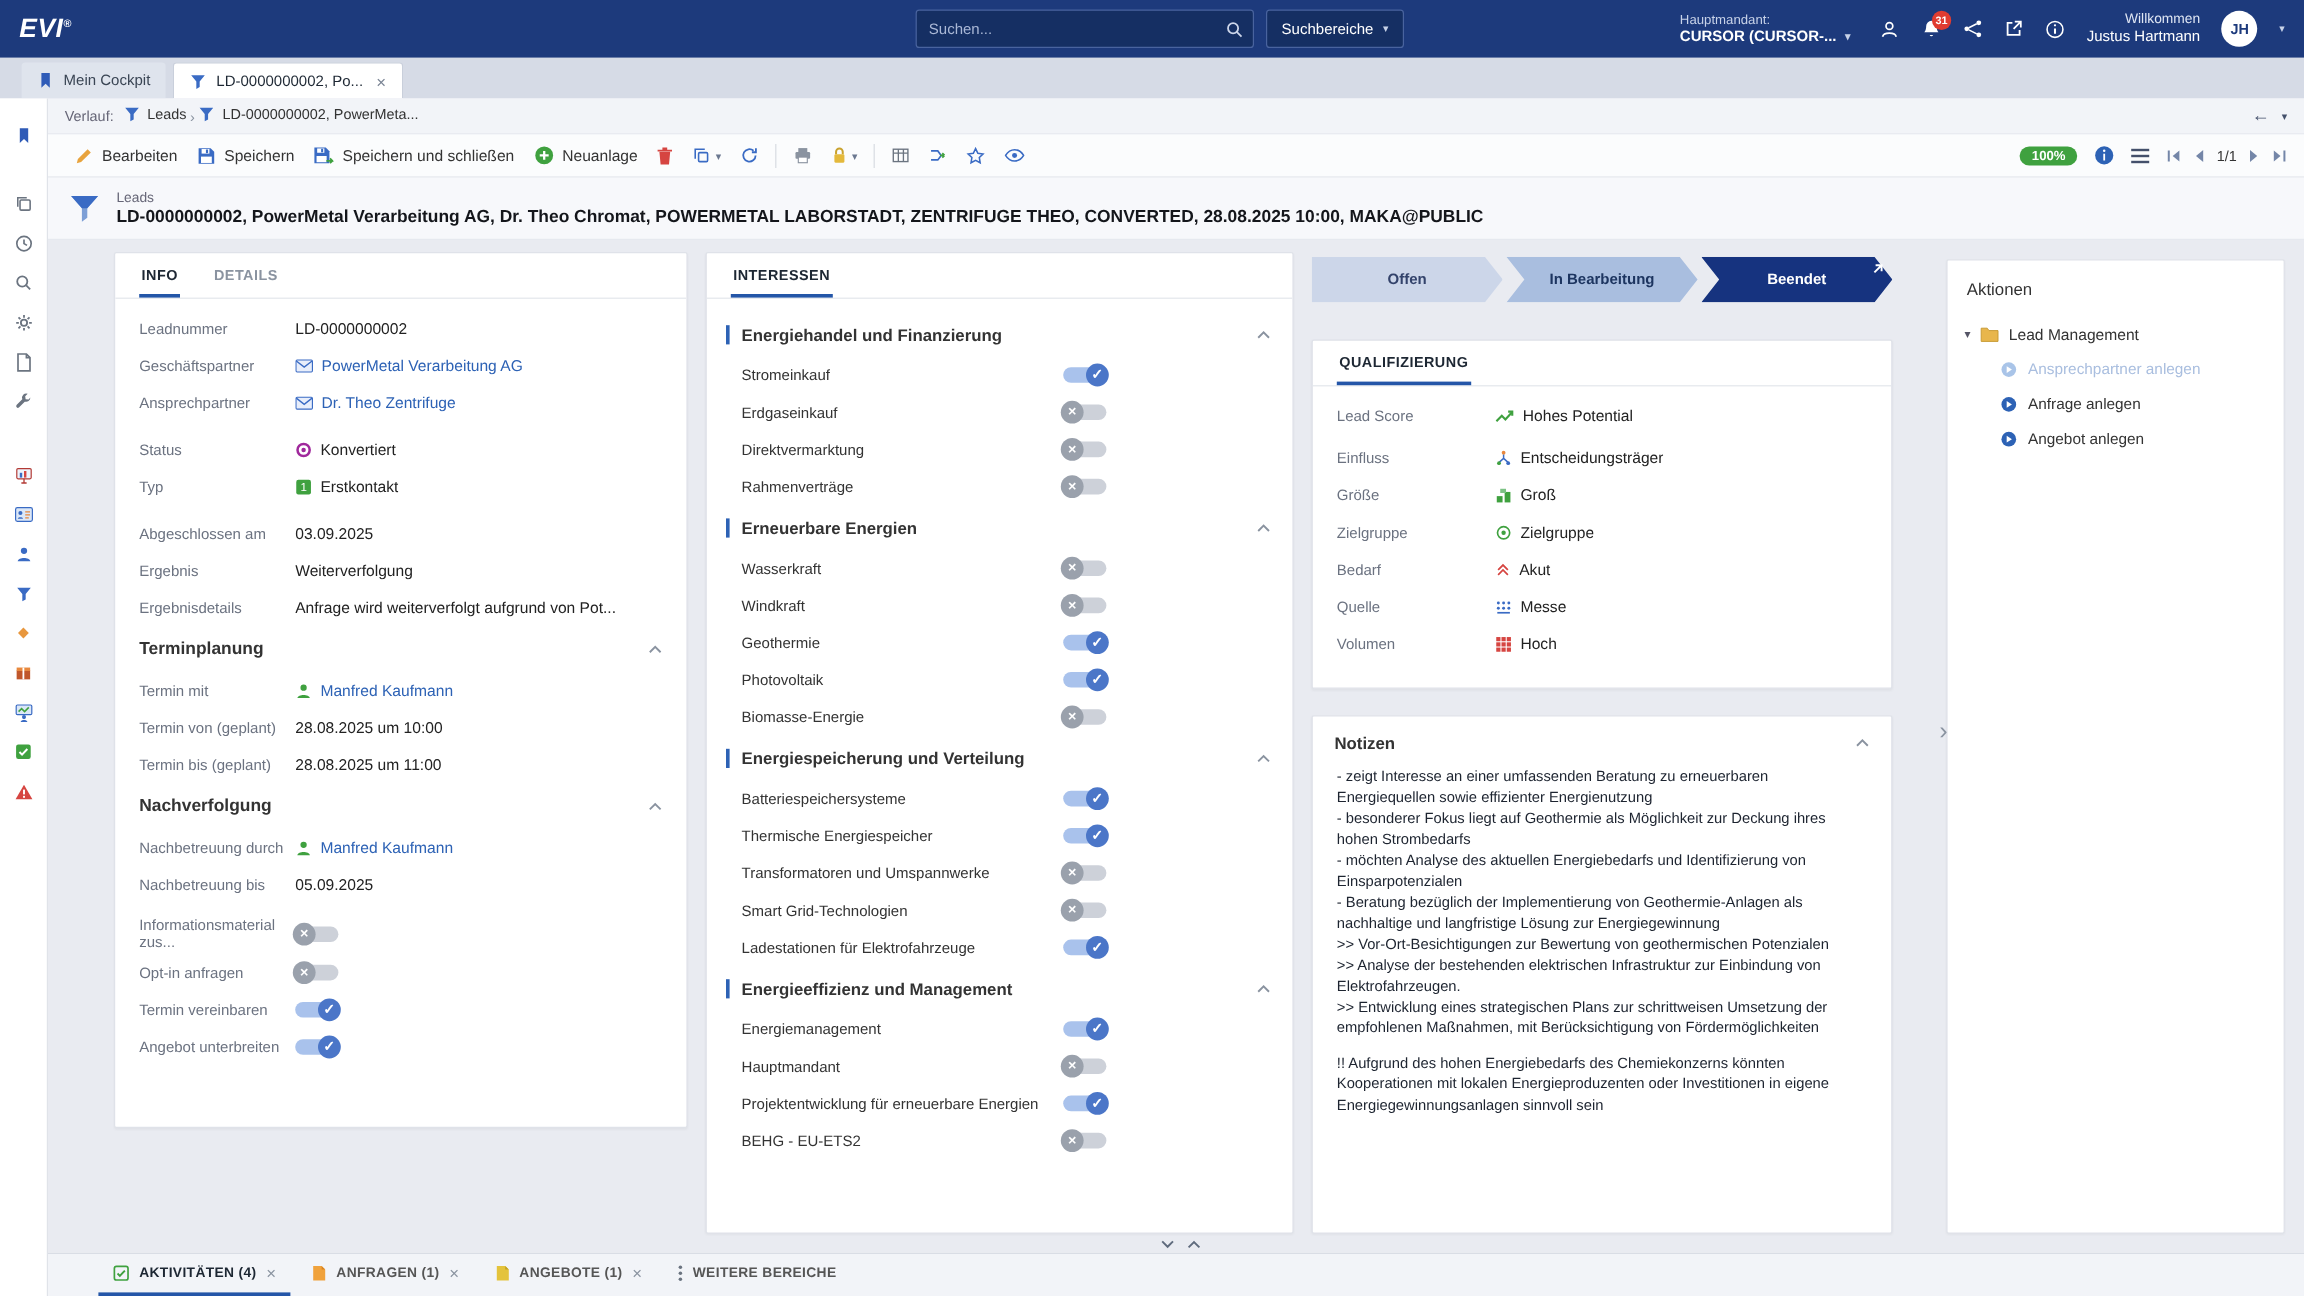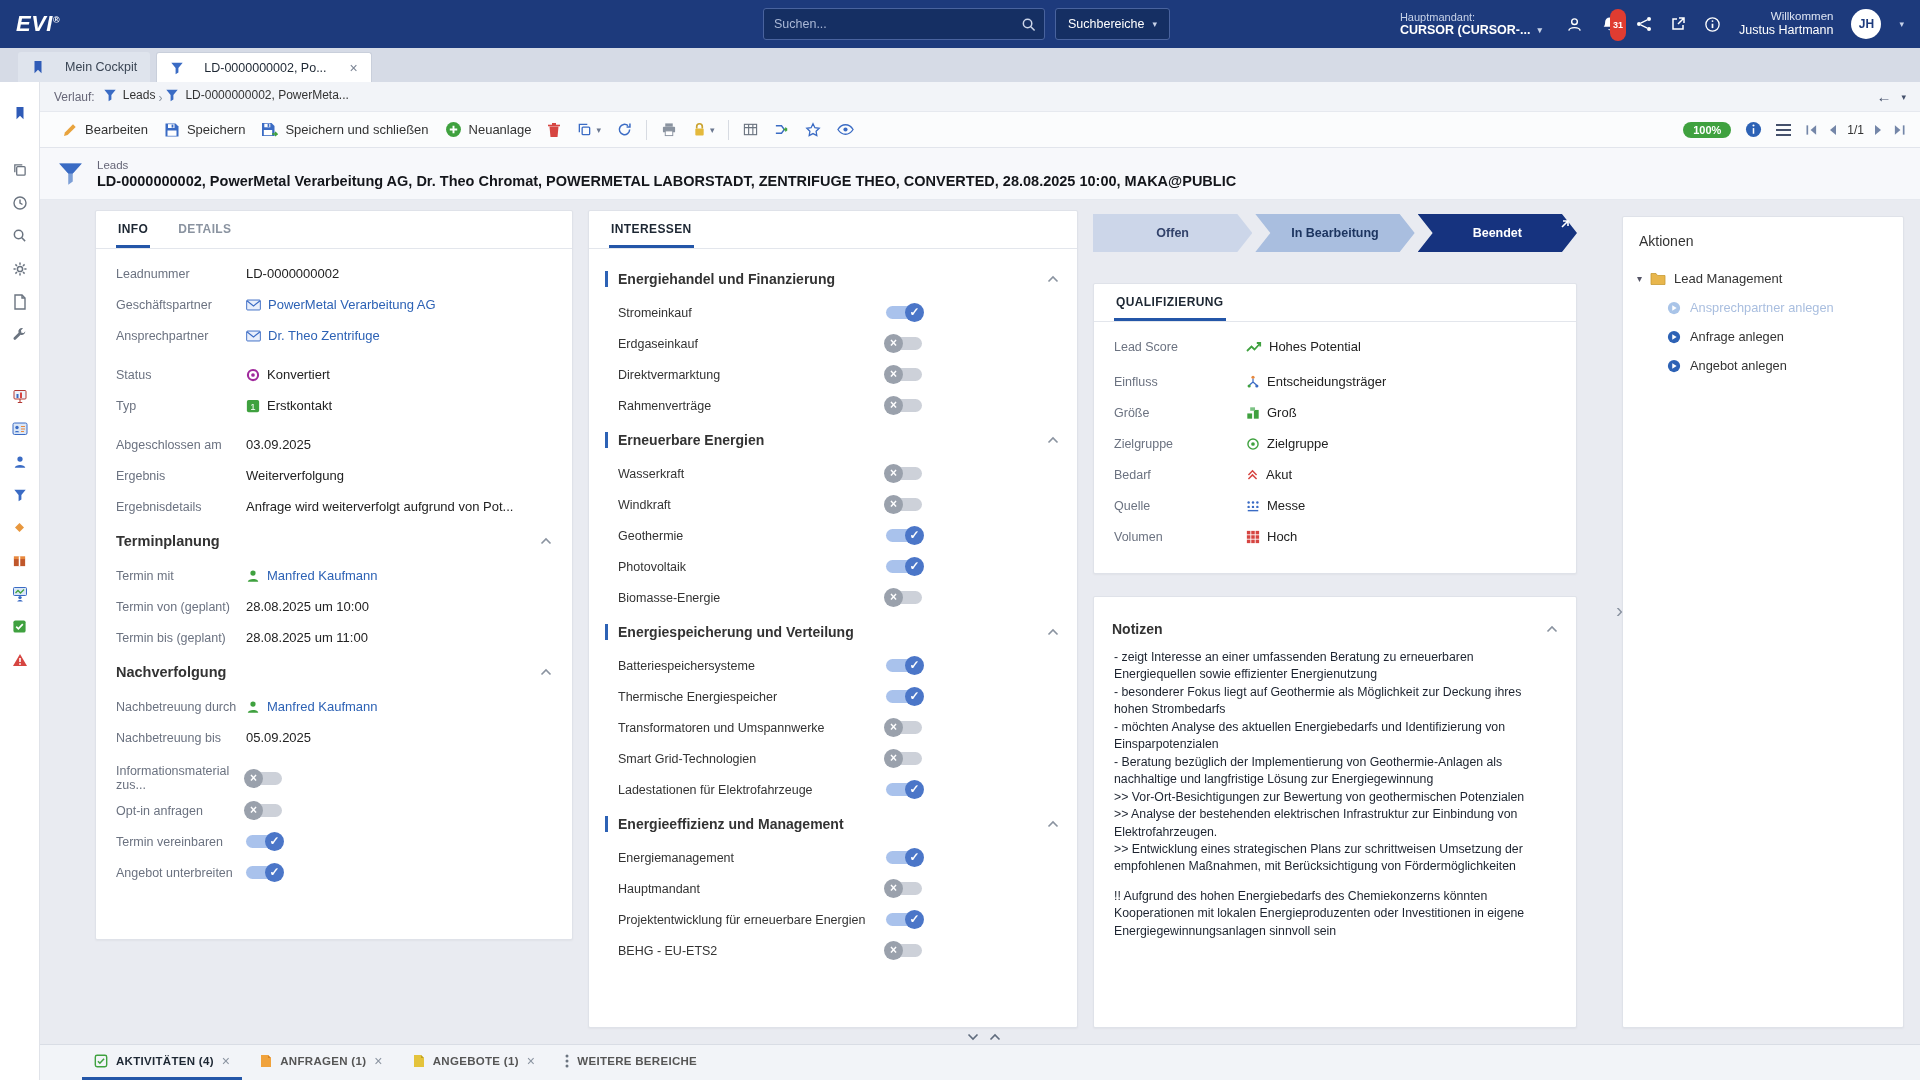--- a/index.html
+++ b/index.html
@@ -14,29 +14,29 @@
   .search-box{width:282px;height:32px;background:#152f63;border:1px solid #49639e;border-radius:3px;display:flex;align-items:center;padding-right:8px}
   .search-box input{background:transparent;border:none;outline:none;color:#e6ecf7;font-size:12.5px;flex:1;padding:0 10px;font-family:inherit}
   .search-box input::placeholder{color:#aab8d6}
   .scope-btn{height:32px;background:#152f63;border:1px solid #49639e;border-radius:3px;color:#fff;font-size:12.5px;padding:0 12px;display:flex;align-items:center;gap:8px;font-family:inherit;cursor:pointer}
   .caret{font-size:9px;color:#c7d2e8}
   .top-right{margin-left:auto;display:flex;align-items:center;gap:18px}
   .client{text-align:left;margin-right:6px;cursor:pointer}
   .client-l{font-size:11px;color:#c7d2e8}
   .client-v{font-size:12.5px;font-weight:bold;display:flex;align-items:center;gap:7px}
   .bell-wrap{position:relative}
-  .badge{position:absolute;top:-6px;right:-8px;background:#e03c31;border-radius:8px;min-width:16px;height:32px;font-size:9px;font-weight:bold;display:flex;align-items:center;justify-content:center;padding:0 3px}
+  .badge{position:absolute;top:-6px;right:-8px;background:#e03c31;border-radius:8px;min-width:16px;height:16px;font-size:9px;font-weight:bold;display:flex;align-items:center;justify-content:center;padding:0 3px}
   .welcome{text-align:right;line-height:1.25}
   .welcome .wl{font-size:11.5px;color:#dfe6f4}
   .welcome .uname{font-size:12.5px;font-weight:normal}
   .avatar{width:30px;height:30px;border-radius:50%;background:#fff;color:#1d3a7c;font-weight:bold;font-size:12px;display:flex;align-items:center;justify-content:center;cursor:pointer}
 
   
   .tabrow{height:34px;background:#d6dbe6;display:flex;align-items:stretch;padding-left:18px;gap:6px}
-  .tab{display:flex;align-items:center;gap:20px;padding:0 13px;font-size:12.5px;color:#3a4554;background:#dfe4ed;border-radius:3px 3px 0 0;margin-top:4px;cursor:pointer}
+  .tab{display:flex;align-items:center;gap:8px;padding:0 13px;font-size:12.5px;color:#3a4554;background:#dfe4ed;border-radius:3px 3px 0 0;margin-top:4px;cursor:pointer}
   .tab.active{background:#fff;color:#1d2733;border:1px solid #c9cfdb;border-bottom:none}
   .tab-x{color:#7a8494;font-size:14px;margin-left:3px}
 
   
   .workspace{display:flex;height:998px}
   .rail{width:40px;background:#fff;border-right:1px solid #e0e3e9;display:flex;flex-direction:column;align-items:center;padding-top:14px}
   .rail-btn{height:33px;width:40px;display:flex;align-items:center;justify-content:center;cursor:pointer}
   .rail-btn:first-child{margin-bottom:24px}
   .rail-btn.mod-first{margin-top:28px}
   .content{flex:1;display:flex;flex-direction:column;min-width:0}
@@ -112,21 +112,21 @@
   .step.s1{background:#a9bedf;color:#1d3560}
   .step.active{background:#16337f;color:#fff}
   .corner{position:absolute;right:5px;top:3px;cursor:pointer}
 
   .qcard{height:291px;overflow:hidden}
   .qrow{display:flex;align-items:center;min-height:25px;margin-bottom:6px}
   .qrow.gaptop{margin-top:10px}
   .qlabel{width:132px;flex:none;color:#6b7280;font-size:12.5px}
 
   .ncard{height:432px;margin-top:22px;overflow:hidden}
-  .ncard-head{display:flex;justify-content:space-between;align-items:center;padding:24px 18px 10px;font-size:14px;font-weight:bold;color:#333}
+  .ncard-head{display:flex;justify-content:space-between;align-items:center;padding:14px 18px 10px;font-size:14px;font-weight:bold;color:#333}
   .ncard-head .ic{cursor:pointer}
   .notes-body{padding:2px 20px 16px;font-size:12.3px;line-height:1.42;color:#1d2430}
   .nspace{height:12px}
 
   
   .aside-title{padding:16px 16px 6px;font-size:14px;color:#333}
   .tree{padding:6px 14px}
   .tree-folder{display:flex;align-items:center;gap:8px;font-size:13px;color:#333;margin:10px 0 14px;cursor:pointer}
   .tchev{font-size:10px;color:#556}
   .tree-item{display:flex;align-items:center;gap:9px;margin:0 0 14px 30px;font-size:12.8px;color:#333;cursor:pointer}

